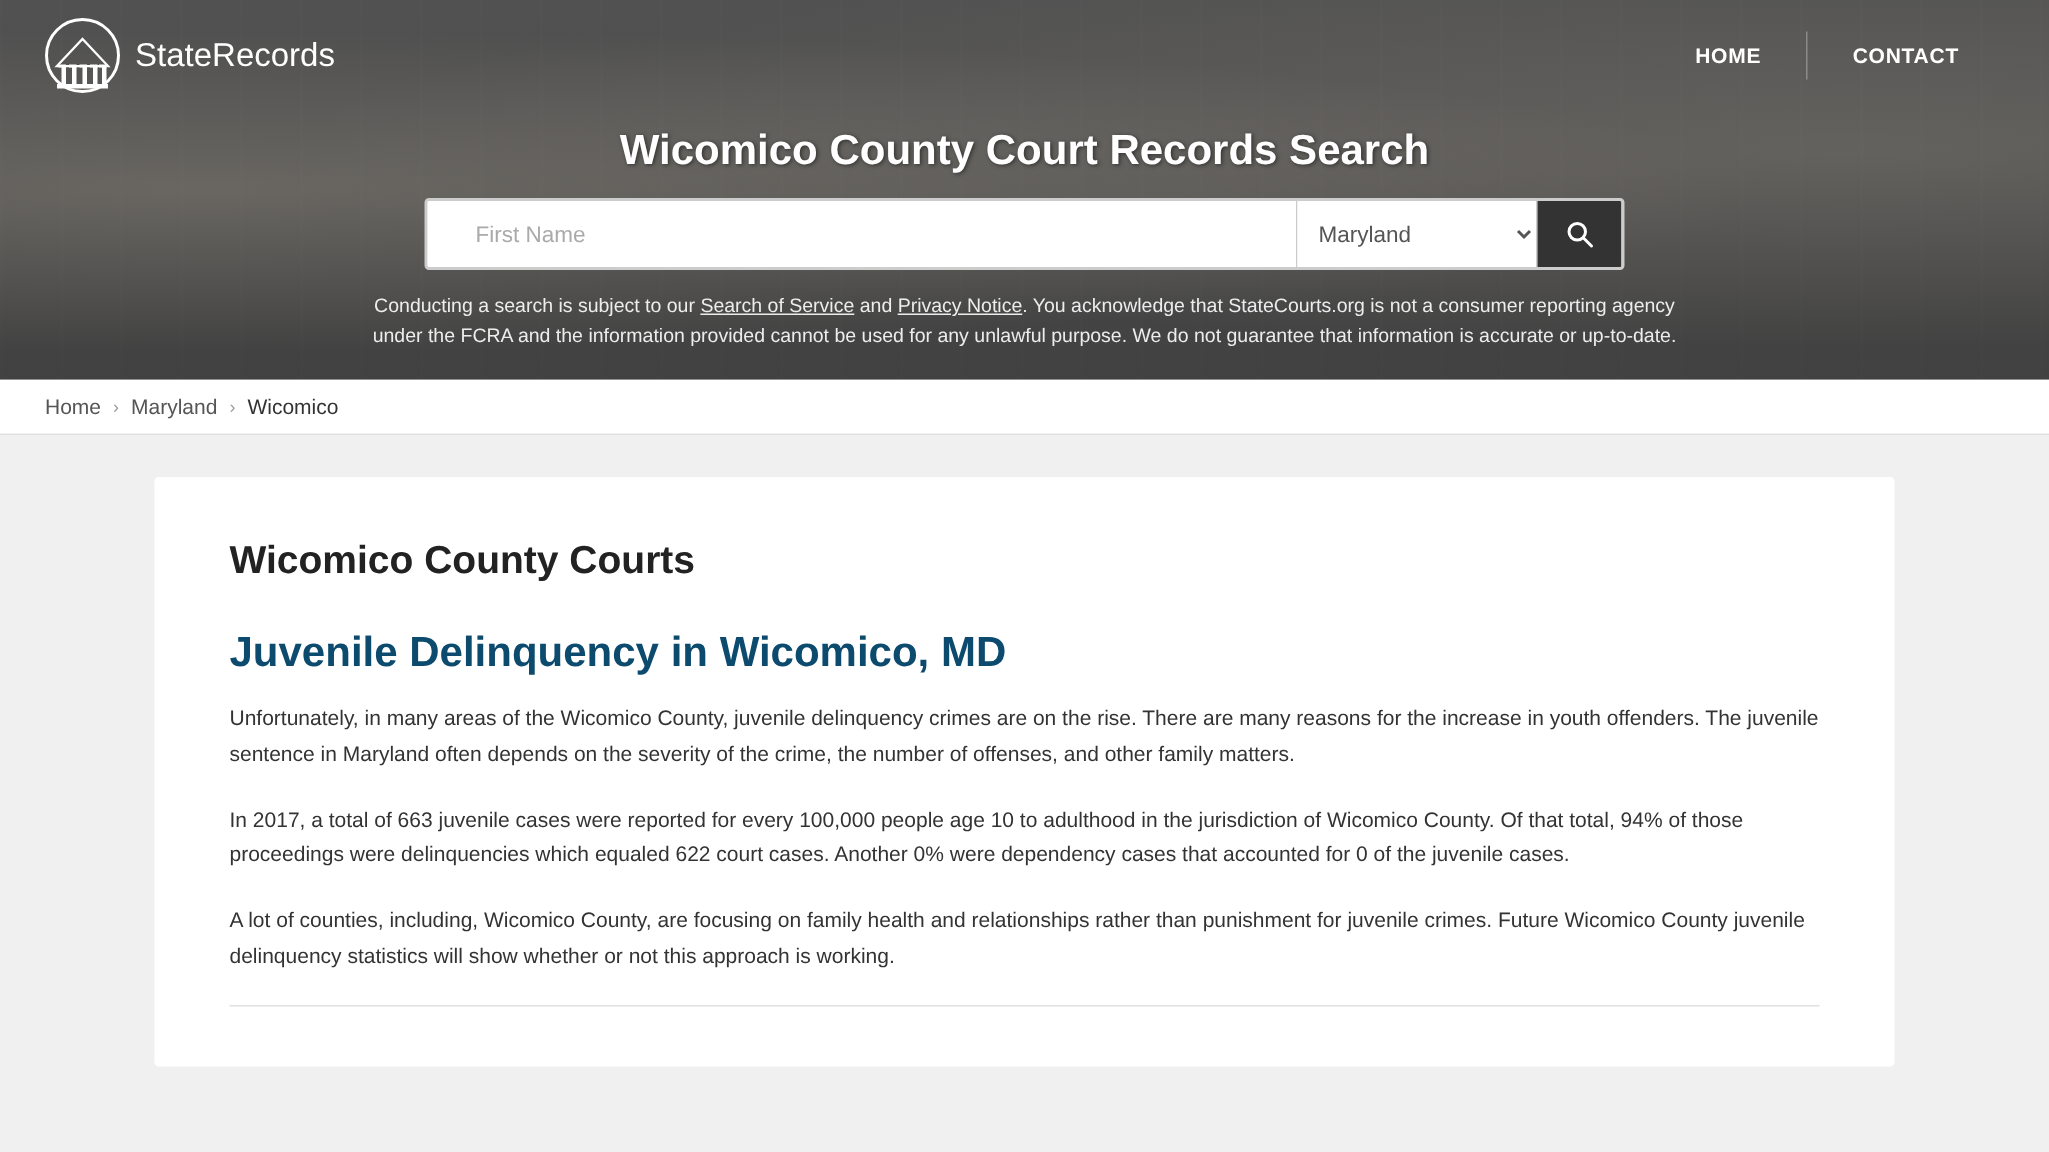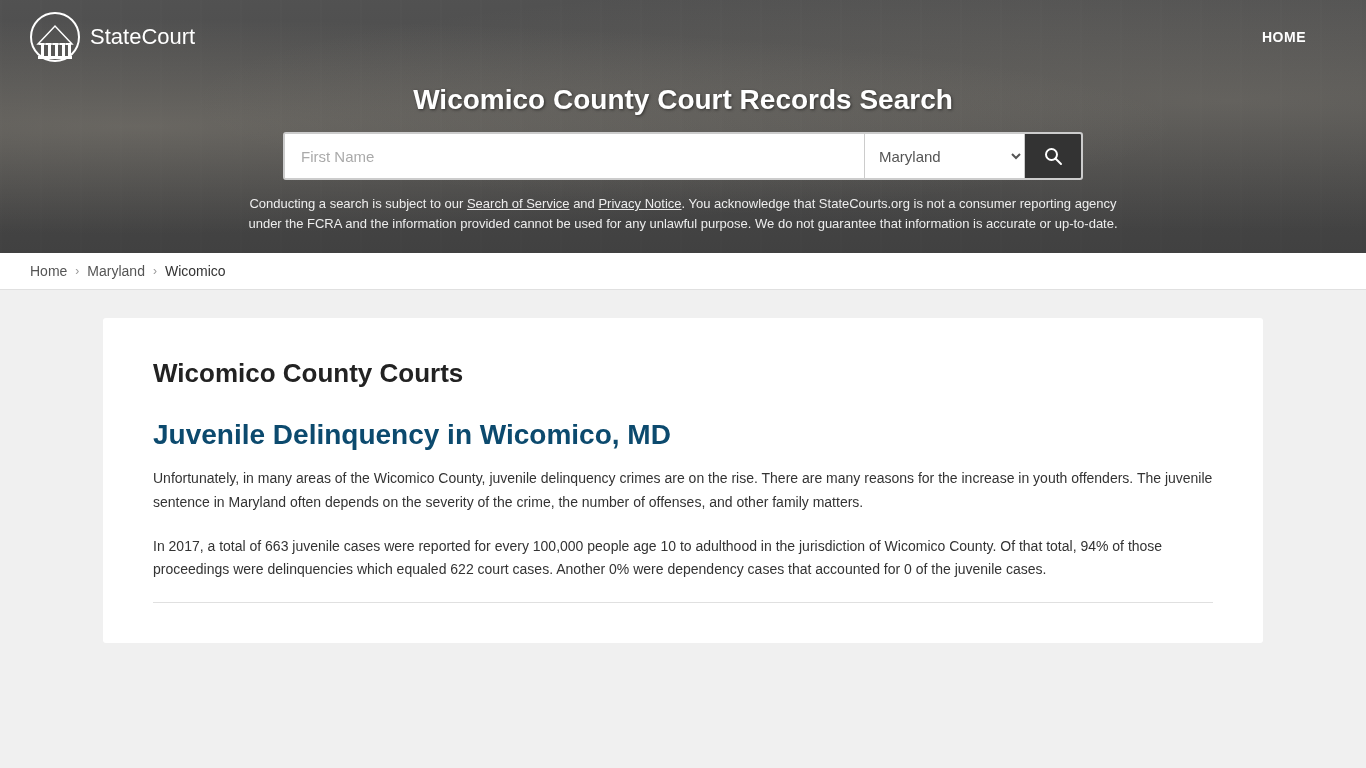--- a/index.html
+++ b/index.html
@@ -92,21 +92,21 @@
       display: flex;
       max-width: 800px;
       margin: 0 auto 14px;
       border: 2px solid #ccc;
       border-radius: 3px;
       overflow: hidden;
       background: #fff;
     }
     .search-input {
       flex: 1;
-      padding: 12px 16px;
+      padding: 12px 32px;
       font-size: 15px;
       border: none;
       outline: none;
       border-right: 1px solid #ccc;
       color: #999;
     }
     .search-input::placeholder { color: #aaa; }
     .state-select {
       padding: 12px 10px;
       font-size: 15px;
@@ -226,25 +226,26 @@
 
           <rect x="8" y="44" width="34" height="3" fill="white"></rect>
 
           <rect x="9" y="31" width="5" height="2" fill="white"></rect>
           <rect x="16" y="31" width="5" height="2" fill="white"></rect>
           <rect x="23" y="31" width="5" height="2" fill="white"></rect>
           <rect x="30" y="31" width="5" height="2" fill="white"></rect>
           <rect x="36" y="31" width="5" height="2" fill="white"></rect>
         </svg>
         <span class="logo-text">
-          <span>State</span><span>Court</span>
+          <span>State</span><span>Records</span>
         </span>
       </a>
       <div class="nav-links">
         <a class="nav-link" href="#">HOME</a>
+        <a class="nav-link" href="#">CONTACT</a>
       </div>
     </nav>
 
     <div class="search-section">
       <h1 class="page-title">Wicomico County Court Records Search</h1>
       <div class="search-bar">
         <input class="search-input" type="text" placeholder="First Name" style="">
         <select class="state-select">
           <option>Select State</option>
           <option>Alabama</option><option>Alaska</option><option>Arizona</option>
@@ -287,15 +288,16 @@
   <span class="breadcrumb-separator">›</span>
   <span class="breadcrumb-current">Wicomico</span>
 </div>
 
 <div class="main-wrapper">
   <div class="content-card">
     <h1>Wicomico County Courts</h1>
     <h2>Juvenile Delinquency in Wicomico, MD</h2>
     <p>Unfortunately, in many areas of the Wicomico County, juvenile delinquency crimes are on the rise. There are many reasons for the increase in youth offenders. The juvenile sentence in Maryland often depends on the severity of the crime, the number of offenses, and other family matters.</p>
     <p>In 2017, a total of 663 juvenile cases were reported for every 100,000 people age 10 to adulthood in the jurisdiction of Wicomico County. Of that total, 94% of those proceedings were delinquencies which equaled 622 court cases. Another 0% were dependency cases that accounted for 0 of the juvenile cases.</p>
+    <p>A lot of counties, including, Wicomico County, are focusing on family health and relationships rather than punishment for juvenile crimes. Future Wicomico County juvenile delinquency statistics will show whether or not this approach is working.</p>
     <hr class="divider">
   </div>
 </div>
 
 </body></html>

